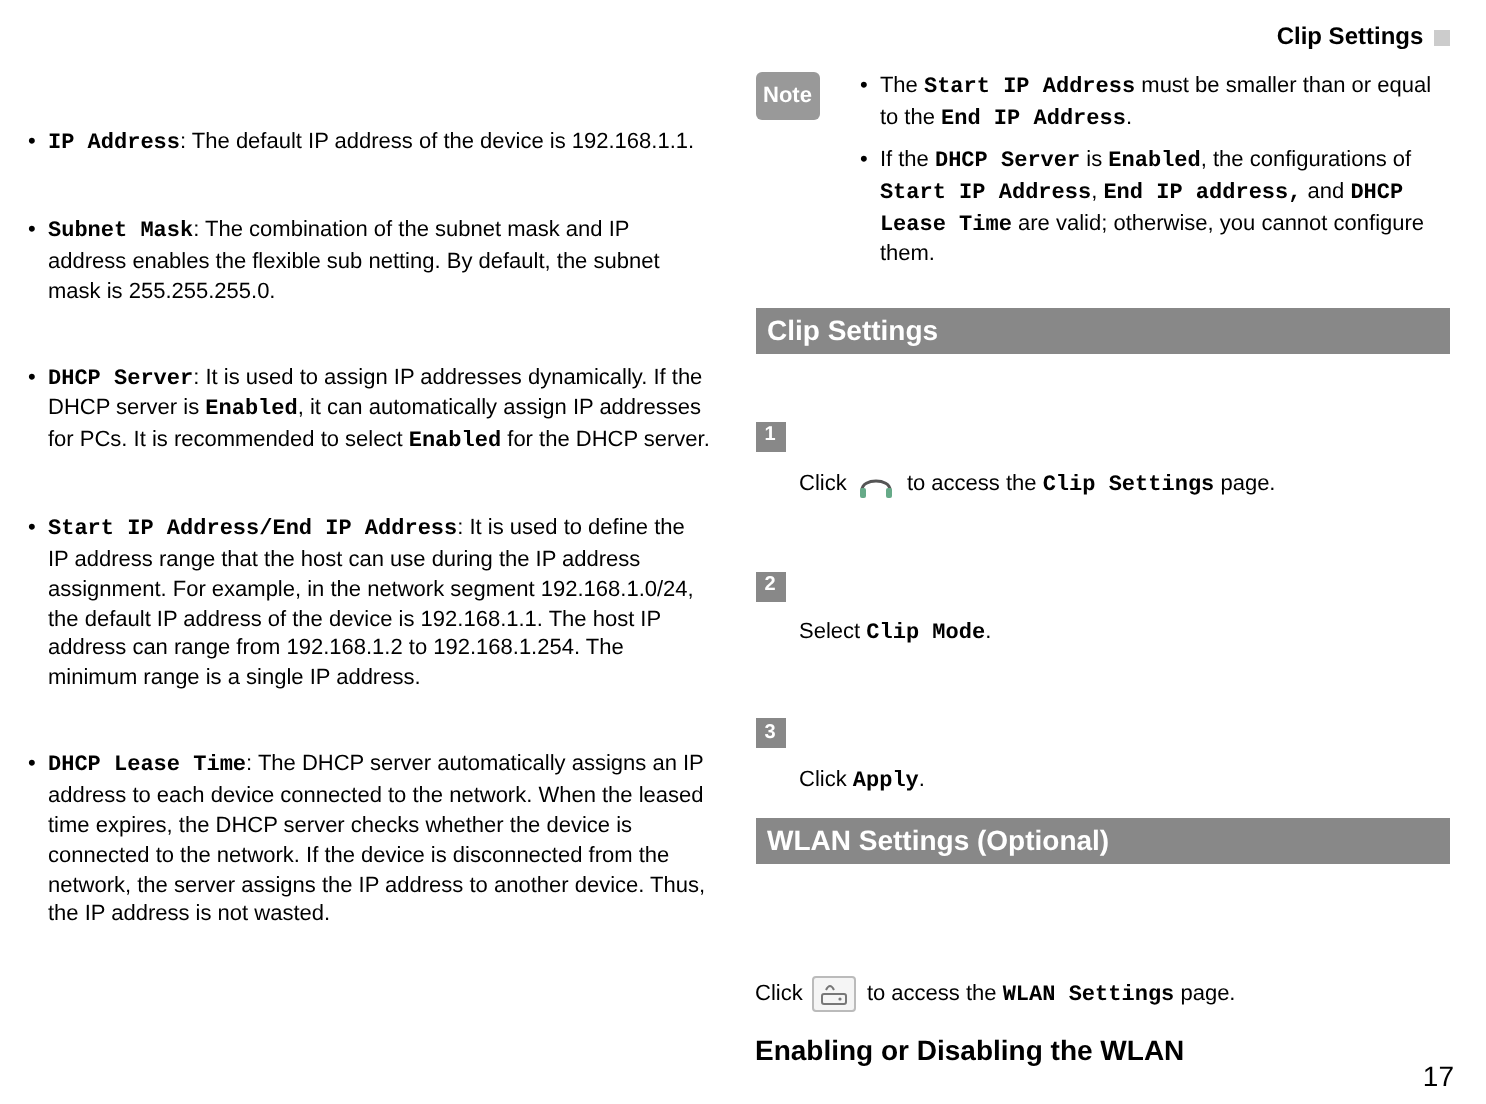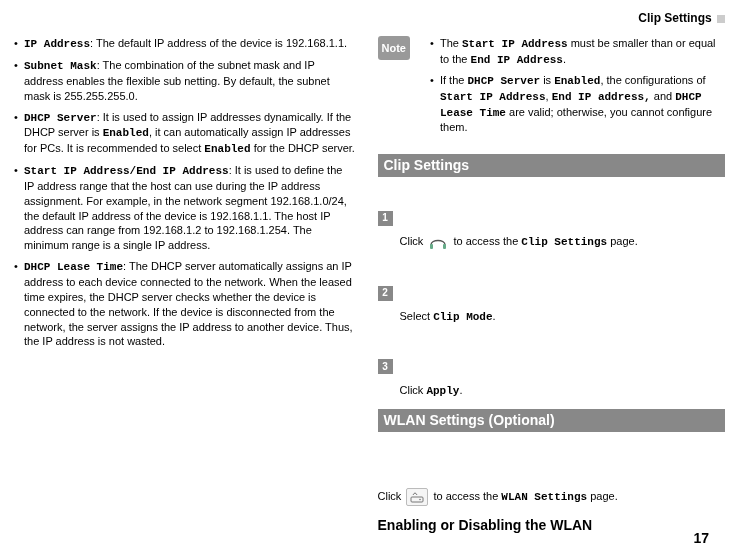--- a/index.html
+++ b/index.html
@@ -38,20 +38,21 @@
     }
     .intro-text { margin-left: 0; margin-bottom: 3px; }
     ul.bullets {
       list-style: none;
       padding-left: 0;
     }
     ul.bullets > li {
       position: relative;
       padding-left: 16px;
       margin-bottom: 6px;
+      margin-top: 28px;
     }
     ul.bullets > li::before {
       content: "•";
       position: absolute;
       left: 6px;
       top: 0;
     }
     .sub-bullets {
       list-style: none;
       padding-left: 0;
@@ -126,22 +127,22 @@
     }
     .no-border { border: none; background: transparent; width: 20px; }
     .subsection-title {
       font-size: 14px;
       font-weight: bold;
       margin: 4px 0 10px 0;
     }
     .page-num {
       position: absolute;
       bottom: 4px;
-      right: 34px;
-      font-weight: bold;
+      right: 16px;
+      font-weight: normal;
       font-size: 14px;
       margin-left: 24px;
     }
   </style>
 </head>
 <body>
 
 <div class="header">
   <span>Clip Settings</span>
   <span class="header-marker"></span>

